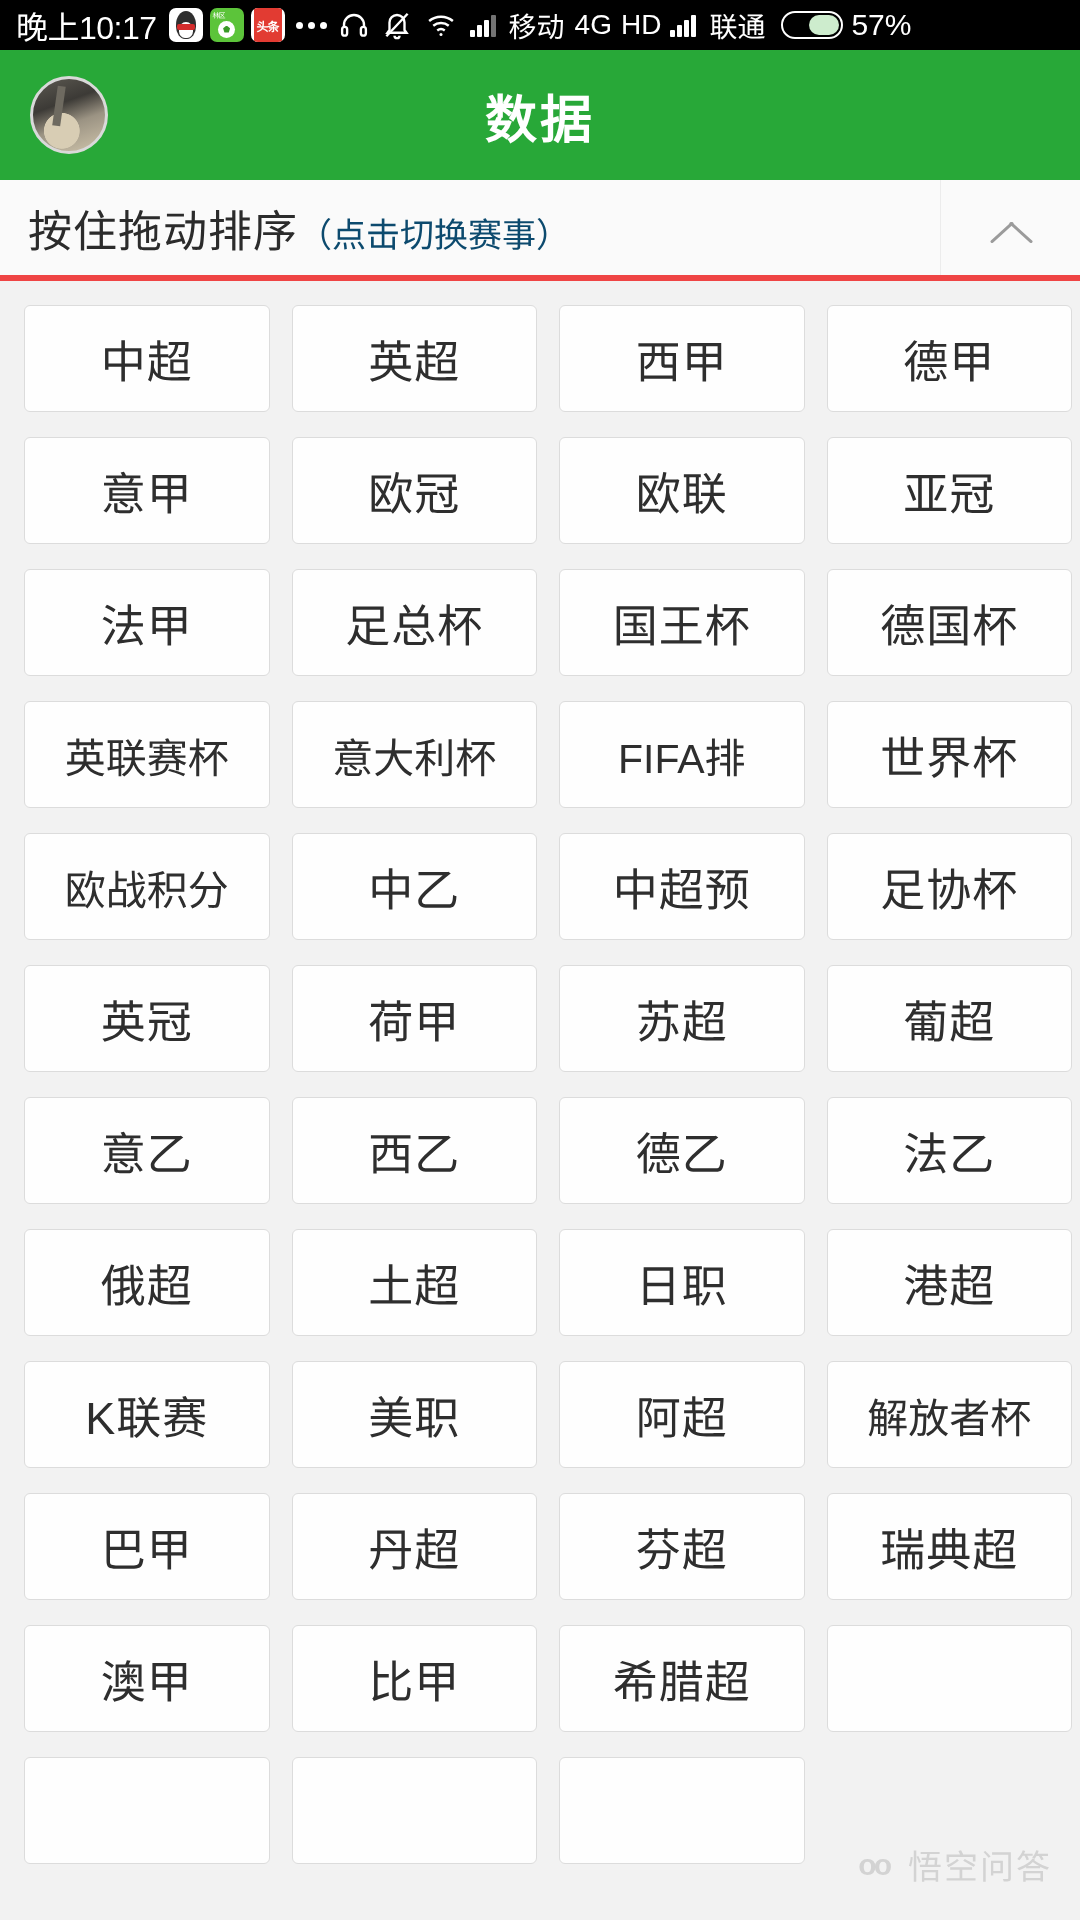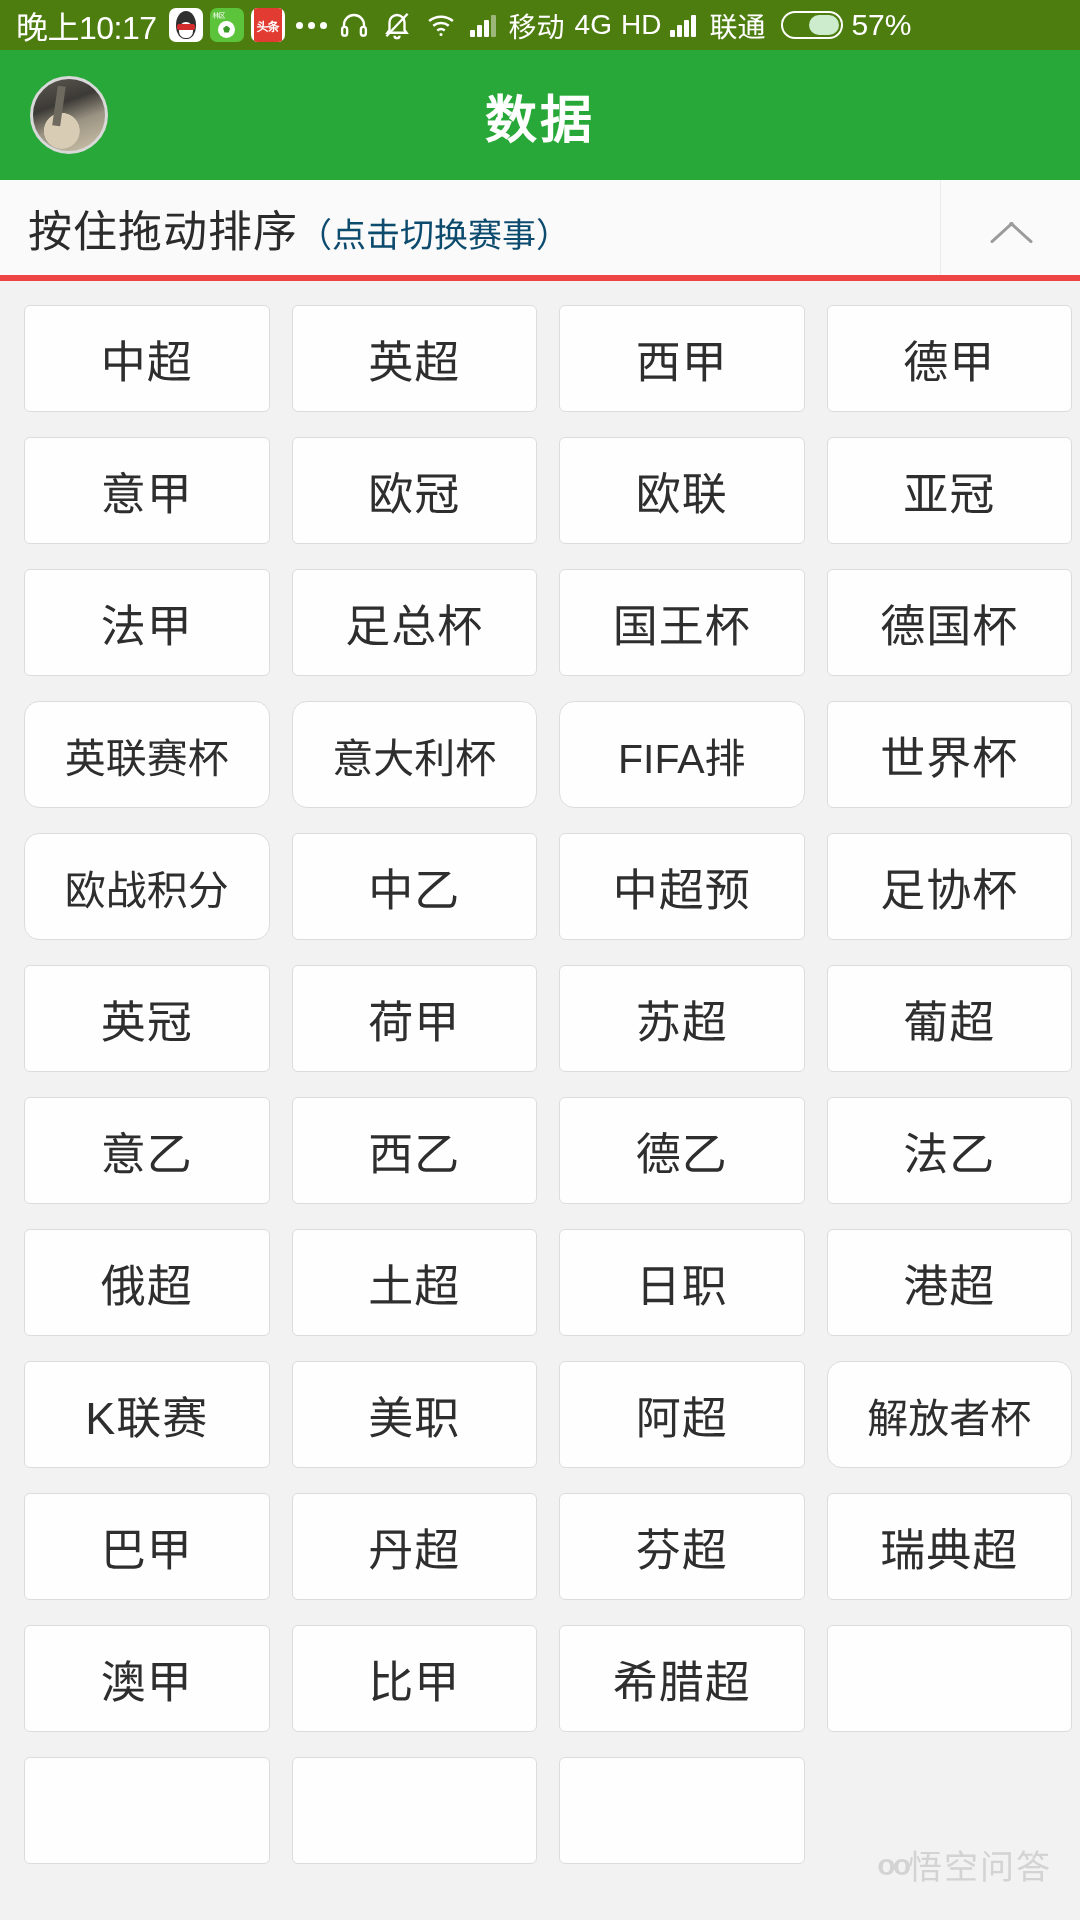--- a/index.html
+++ b/index.html
@@ -6,21 +6,21 @@
   html, body {
     width:1080px; height:1920px;
     font-family:"Liberation Sans","DejaVu Sans",sans-serif;
     background:#f2f2f2;
     overflow:hidden;
   }
 
   
   .status-bar{
     height:50px; width:1080px;
-    background:#4d7c0f;
+    background:#000000;
     display:flex; align-items:center;
     padding:0 16px;
     color:#ffffff;
     gap:0;
   }
   .sb-time{
     font-size:32px; letter-spacing:-0.5px;
     white-space:nowrap; margin-right:12px;
     font-weight:400;
   }
@@ -169,27 +169,27 @@
     background:#fefefe;
     border:1px solid #dcdcdc;
     border-radius:6px;
     display:flex; align-items:center; justify-content:center;
     font-size:45px;
     color:#2e2e2e;
     letter-spacing:1px;
     white-space:nowrap;
     user-select:none;
   }
-  .league-btn.narrow{ font-size:41px; letter-spacing:0;border-radius:15px; }
+  .league-btn.narrow{ font-size:41px; letter-spacing:0; }
 
   
   .watermark{
     position:absolute;
     right:28px; bottom:44px;
-    display:flex; align-items:center; gap:0;
+    display:flex; align-items:center; gap:19px;
     opacity:.30;
     pointer-events:none;
   }
   .wm-glyph{
     font-size:30px; color:#8d8d8d; letter-spacing:-3px;
     font-weight:bold;
   }
   .wm-text{ font-size:34px; color:#8d8d8d; letter-spacing:2px; }
 </style>
 </head>

